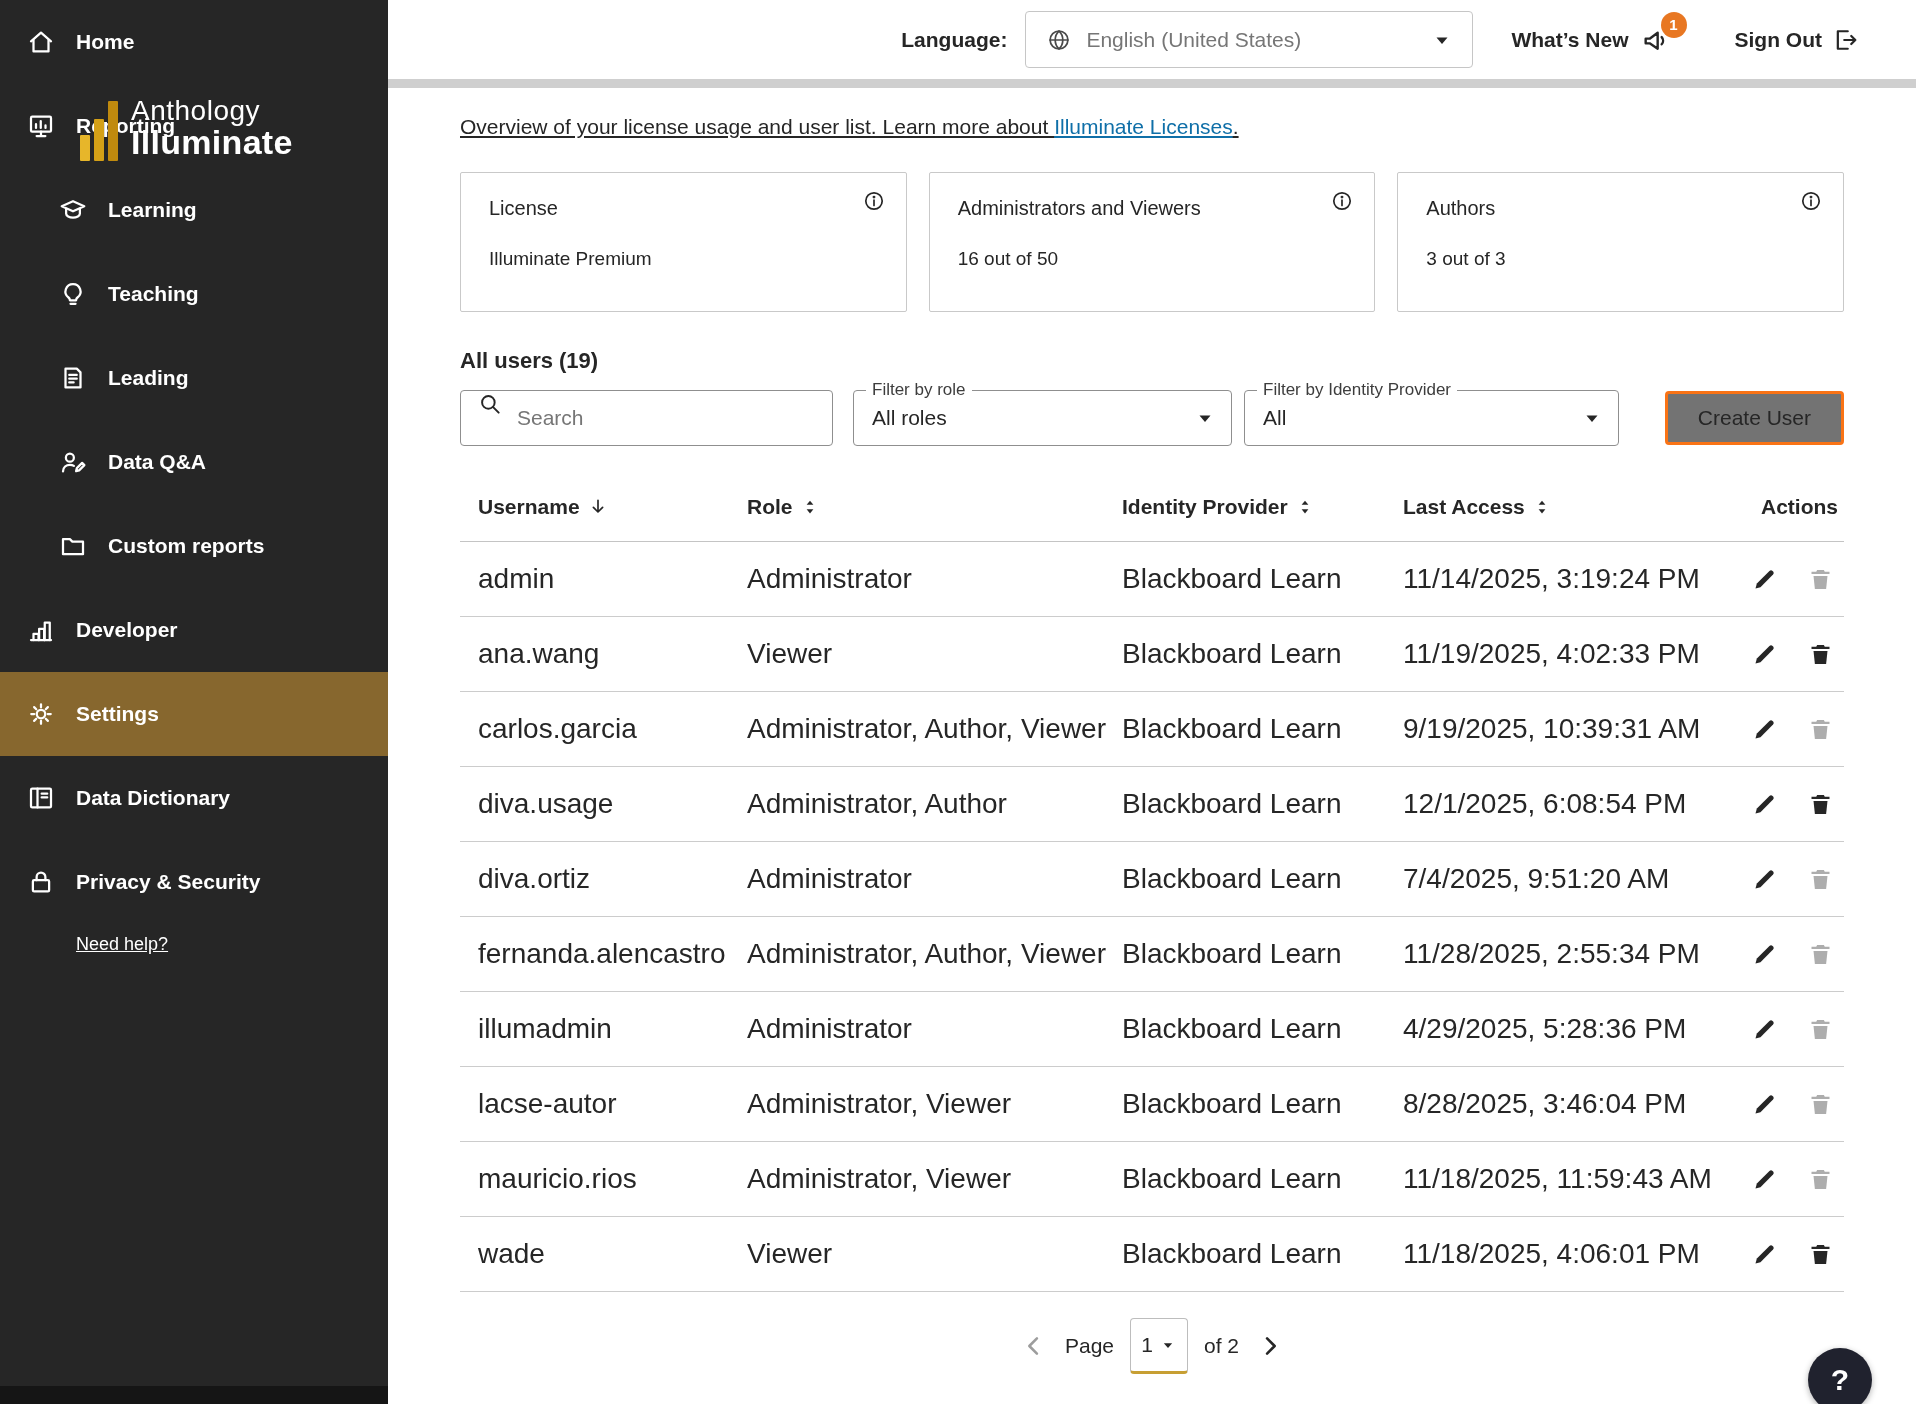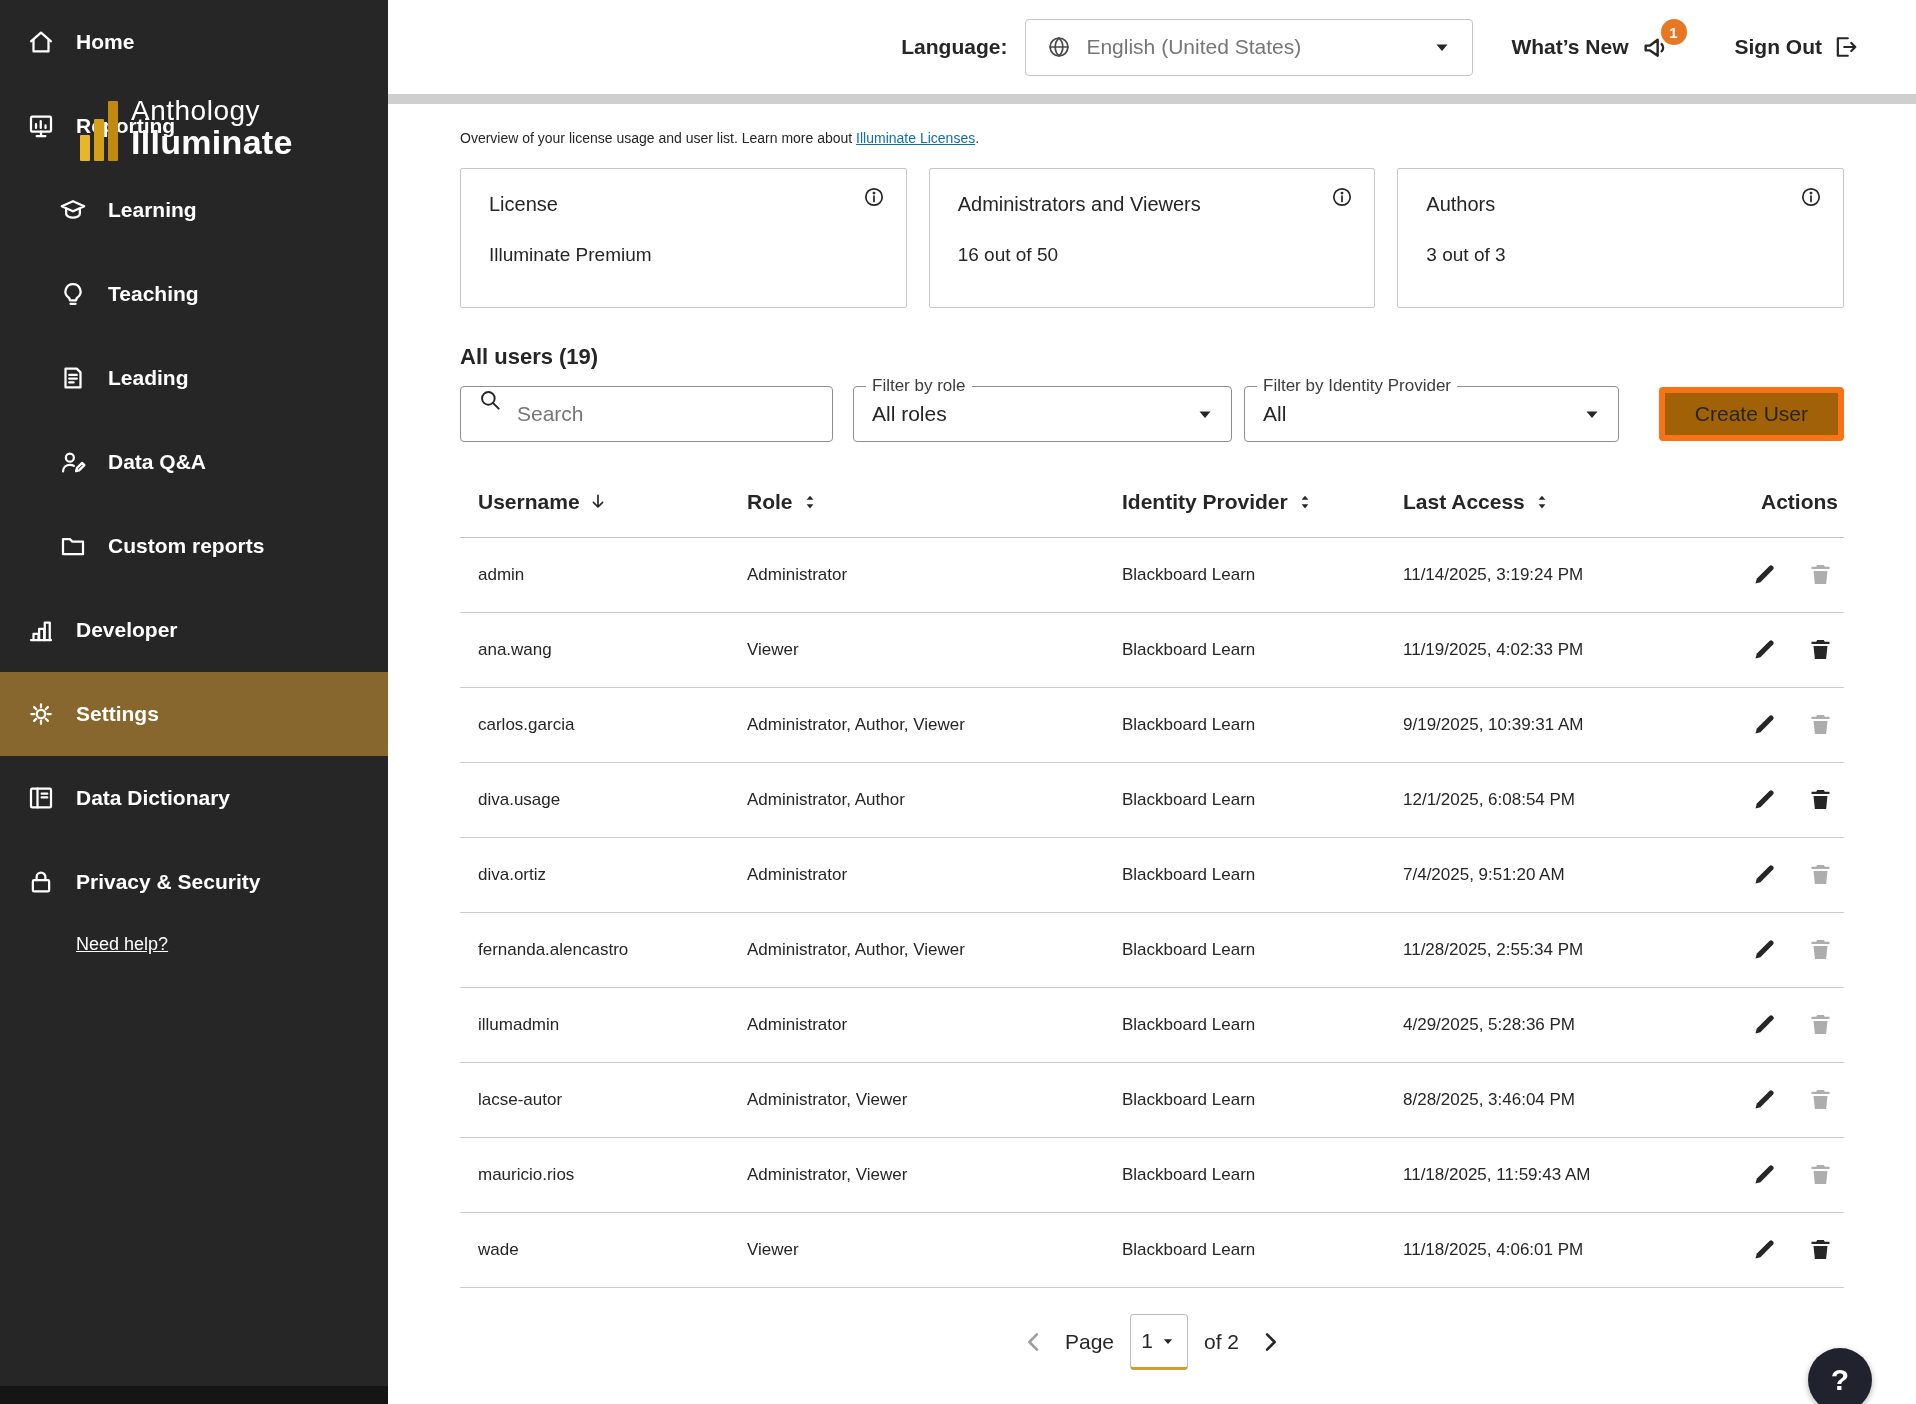--- a/index.html
+++ b/index.html
@@ -39,49 +39,49 @@
   .whats-new .lbl { font-size:21px; font-weight:600; }
   .wn-icon-wrap { position:relative; width:32px; height:32px; }
   .badge { position:absolute; top:-12px; right:-14px; min-width:26px; height:26px; border-radius:13px; background:#e87722; color:#fff; font-size:15px; font-weight:700; display:flex; align-items:center; justify-content:center; padding:0 4px; }
   .signout { display:flex; align-items:center; gap:10px; margin-left:62px; cursor:pointer; }
   .signout .lbl { font-size:21px; font-weight:600; }
 
   .top-strip { height:10px; background:#cfcfcf; }
 
   .main { padding:26px 72px 0 72px; position:relative; }
 
-  .overview { font-size:14px; line-height:1.25; margin-bottom:20px; }
+  .overview { font-size:21px; line-height:1.25; margin-bottom:32px;text-decoration:underline; }
   .overview a { color:#0f6fa8; text-decoration:underline; cursor:pointer; }
 
   .cards { display:flex; gap:22px; margin-bottom:36px; }
   .card { flex:1; height:140px; border:1px solid #c9c9c9; border-radius:2px; position:relative; padding:24px 28px; background:#fff; }
   .card .c-title { font-size:20px; }
   .card .c-value { font-size:19px; font-weight:400; margin-top:28px; }
   .card .info { position:absolute; top:16px; right:20px; width:24px; height:24px; color:#262626; cursor:pointer; }
 
   .users-heading { font-size:22px; font-weight:700; margin-bottom:16px; }
 
   .filter-row { display:flex; align-items:center; margin-bottom:26px; }
   .search-field { width:373px; height:56px; border:1px solid #8f8f8f; border-radius:4px; display:flex; gap:14px; padding:0 16px; background:#fff; }
   .search-field input { border:none; outline:none; font-size:21px; width:100%; color:#262626; background:transparent; font-family:"Liberation Sans", sans-serif; }
   .search-field input::placeholder { color:#767676; }
   .select-field { position:relative; height:56px; border:1px solid #8f8f8f; border-radius:4px; display:flex; align-items:center; padding:0 14px 0 18px; background:#fff; cursor:pointer;justify-content:center; }
   .select-field.role { width:379px; margin-left:20px; }
   .select-field.idp { width:375px; margin-left:12px; }
   .float-label { position:absolute; top:-11px; left:12px; background:#fff; padding:0 6px; font-size:17px; color:#3d3d3d; white-space:nowrap; }
   .select-field .val { flex:1; font-size:21px; color:#262626; }
-  .create-user { margin-left:auto; height:54px; padding:0 30px; background:#a16207; border:6px solid #f97316; border-radius:4px; font-size:21px; font-weight:500; color:#262626; cursor:pointer; font-family:"Liberation Sans", sans-serif; }
+  .create-user { margin-left:auto; height:54px; padding:0 30px; background:#737373; border:3px solid #f97316; border-radius:4px; font-size:21px; font-weight:500; color:#262626; cursor:pointer; font-family:"Liberation Sans", sans-serif; }
 
   .table { width:100%; }
   .trow { display:grid; grid-template-columns:287px 375px 281px 1fr 120px; align-items:center; border-bottom:1px solid #cccccc; }
   .trow.head { height:70px; border-bottom:1px solid #c4c4c4; }
   .trow.body { height:75px; }
   .th { font-size:21px; font-weight:700; display:flex; align-items:center; gap:8px; }
   .th.actions { justify-content:flex-end; padding-right:6px; }
-  .td { font-size:17px; }
+  .td { font-size:28px; }
   .first-col { padding-left:18px; }
   .td-actions { display:flex; justify-content:flex-end; align-items:center; gap:28px; padding-right:10px; }
   .icon-btn { width:28px; height:28px; color:#262626; cursor:pointer; display:flex; align-items:center; justify-content:center; background:none; border:none; }
   .icon-btn.disabled { color:#adadad; }
   .sort-icon { display:inline-flex; color:#262626; }
 
   .pagination { margin-top:26px; display:flex; align-items:center; justify-content:center; gap:16px; padding-bottom:30px; }
   .pg-chev { width:30px; height:30px; display:flex; align-items:center; justify-content:center; background:none; border:none; cursor:pointer; }
   .pg-chev.prev { color:#9d9d9d; }
   .pg-chev.next { color:#262626; }

